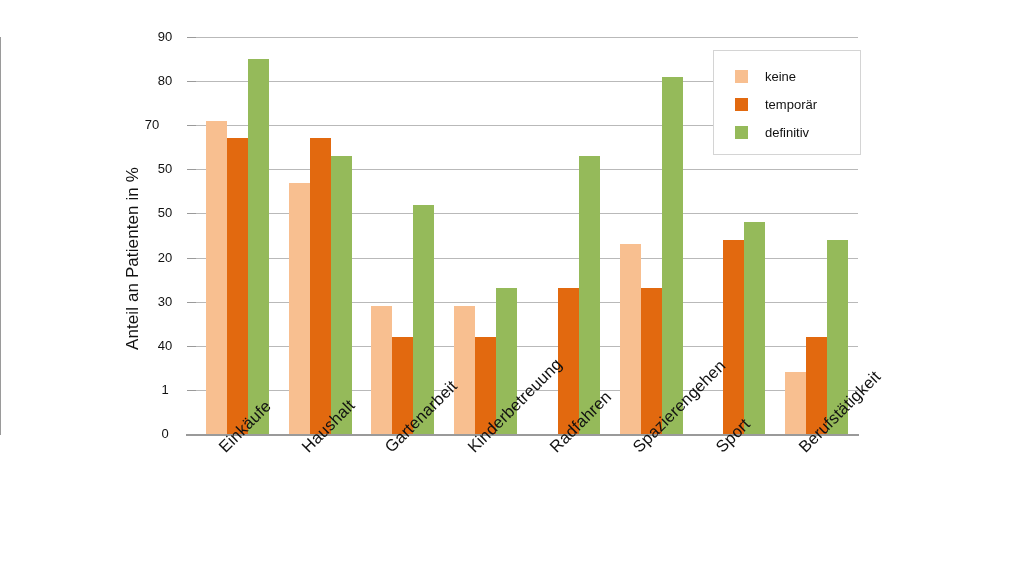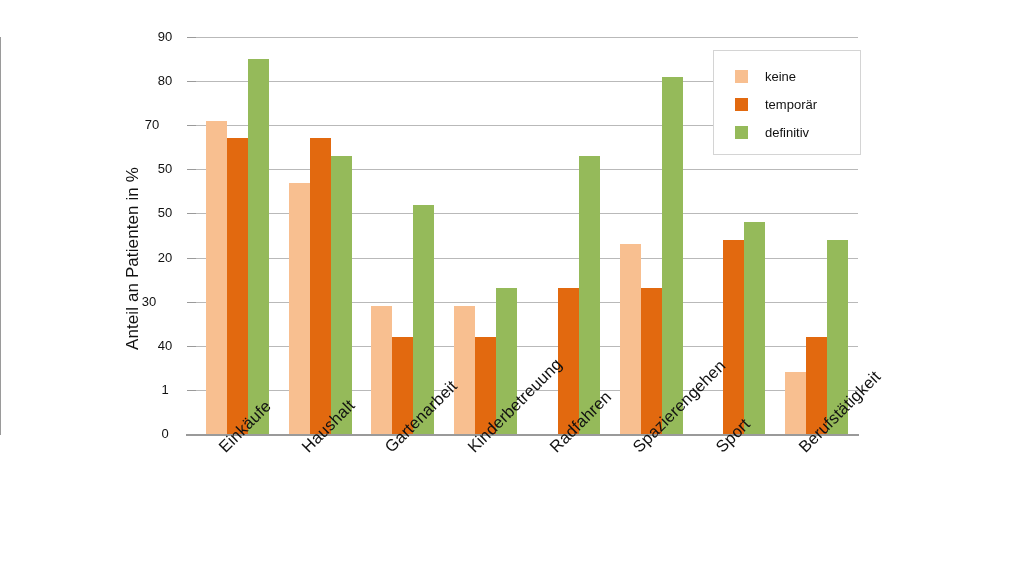--- a/index.html
+++ b/index.html
@@ -156,21 +156,21 @@
 <div id="chart-root">
 
   <div class="y-axis-title">
     <span class="y-axis-title-inner">Anteil an Patienten in %</span>
   </div>
 
   <div id="ytick-labels">
       <div class="ytick-label" style="left: 143px; top: 424px; position: absolute;">0</div>
       <div class="ytick-label" style="left: 143px; top: 379.889px; position: absolute;">1</div>
       <div class="ytick-label" style="left: 143px; top: 335.778px; position: absolute;">40</div>
-      <div class="ytick-label" style="left: 127px; top: 291.667px; position: absolute;">30</div>
+      <div class="ytick-label" style="left: 143px; top: 291.667px; position: absolute;">30</div>
       <div class="ytick-label" style="left: 143px; top: 247.556px; position: absolute;">20</div>
       <div class="ytick-label" style="left: 143px; top: 203.444px; position: absolute;">50</div>
       <div class="ytick-label" style="left: 143px; top: 159.333px; position: absolute;">50</div>
       <div class="ytick-label" style="left: 130px; top: 115.222px; position: absolute;">70</div>
       <div class="ytick-label" style="left: 143px; top: 71.1111px; position: absolute;">80</div>
       <div class="ytick-label" style="left: 143px; top: 27px; position: absolute;">90</div>
     </div>
 
   <div class="axis-line-y"></div>
   <div class="axis-line-x"></div>

